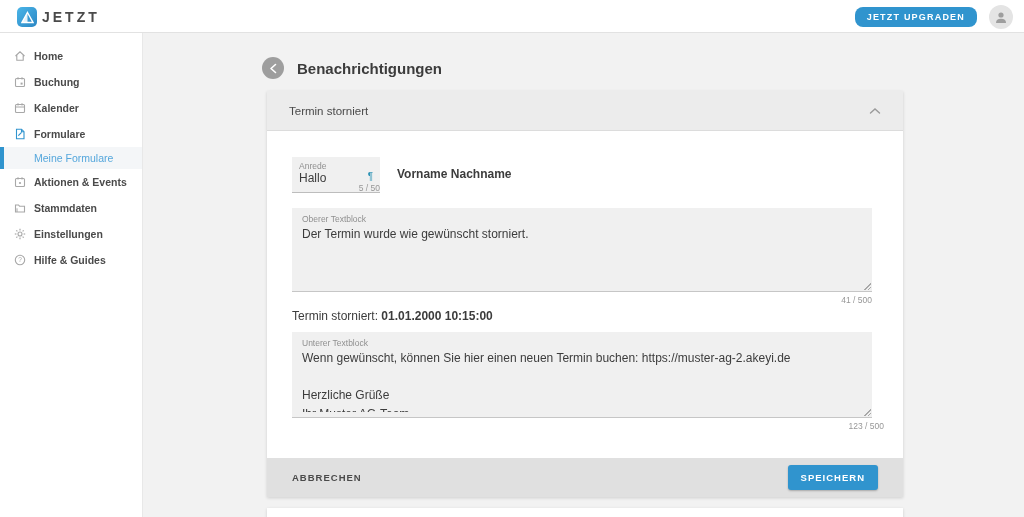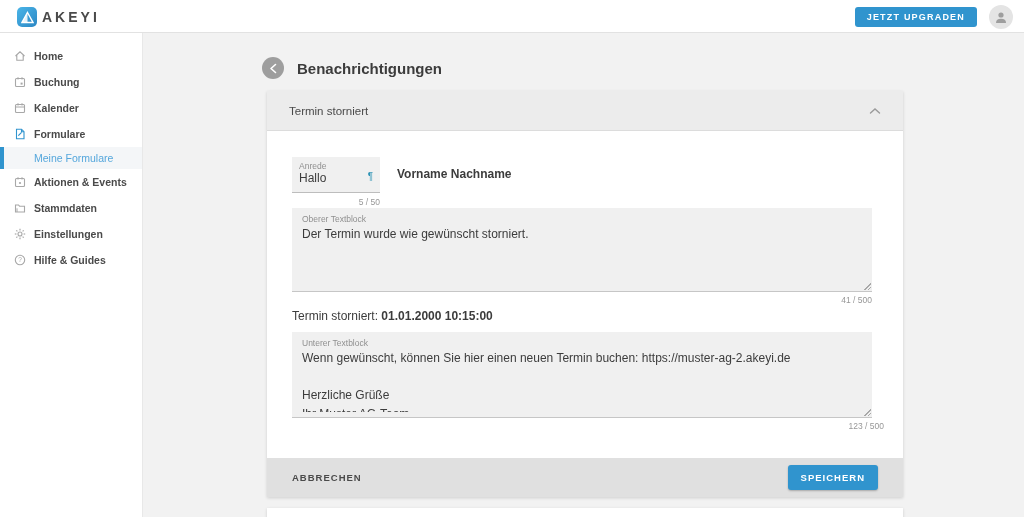--- a/index.html
+++ b/index.html
@@ -10,21 +10,21 @@
   
   .topbar { position:absolute; left:0; top:0; width:1024px; height:33px;
     background:#ffffff; border-bottom:1px solid #e2e2e2; z-index:30; }
   .logo-mark { position:absolute; left:17px; top:7px; width:20px; height:20px;
     border-radius:5px; background:linear-gradient(135deg,#4ab5e8,#2b87c4);
     display:flex; align-items:center; justify-content:center; }
   .brand { position:absolute; left:42px; top:9px; font-size:14px; font-weight:bold;
     letter-spacing:3px; color:#4a4a4a; }
   .upgrade-btn { position:absolute; right:47px; top:7px; height:20px;
     background:#3094ce; color:#ffffff; font-size:9px; font-weight:bold;
-    letter-spacing:1.2px; border:none; border-radius:3px; padding:0 12px;
+    letter-spacing:1.2px; border:none; border-radius:8px; padding:0 12px;
     cursor:pointer; font-family:"Liberation Sans", sans-serif; }
   .avatar { position:absolute; right:11px; top:5px; width:24px; height:24px;
     border-radius:50%; background:#e4e4e4; display:flex; align-items:center;
     justify-content:center; overflow:hidden; cursor:pointer; }
 
   
   .sidebar { position:absolute; left:0; top:33px; width:143px; height:484px;
     background:#ffffff; border-right:1px solid #e8e8e8; z-index:20; padding-top:10px; }
   .side-item { position:relative; display:flex; align-items:center; height:26px;
     padding-left:14px; cursor:pointer; }
@@ -54,21 +54,21 @@
   .card-body { position:relative; height:327px; background:#ffffff; }
 
   .anrede-field { position:absolute; left:25px; top:26px; width:88px; height:36px;
     background:#f0f0f0; border-bottom:1px solid #bdbdbd; padding:4px 7px 11px 7px;
     cursor:text; }
   .anrede-field .flabel { font-size:8.5px; color:#8f8f8f; }
   .anrede-row { display:flex; justify-content:space-between; }
   .anrede-row .fval { font-size:12px; color:#3c3c3c; }
   .pilcrow { font-size:10px; color:#2e93b5; cursor:pointer; }
   .counter { font-size:8.5px; color:#979797; text-align:right; position:absolute; }
-  .c-anrede { left:25px; top:66px; width:88px; }
+  .c-anrede { left:25px; top:52px; width:88px; }
   .recipient { position:absolute; left:130px; top:36px; font-size:12px;
     font-weight:bold; color:#3c3c3c; }
 
   .ta-wrap { position:absolute; left:25px; width:580px; background:#f0f0f0;
     border-bottom:1px solid #c6c6c6; }
   .ta-wrap .flabel { font-size:8.5px; color:#8f8f8f; padding:6px 10px 0 10px; }
   .ta-wrap textarea { display:block; width:100%; border:none; background:transparent;
     resize:none; outline:none; font-family:"Liberation Sans", sans-serif;
     font-size:12px; color:#3c3c3c; line-height:1.55; padding:1px 10px 4px 10px;
     overflow:hidden; }
@@ -103,21 +103,21 @@
 
 <div class="stage">
 
   <header class="topbar">
     <div class="logo-mark">
       <svg width="13" height="13" viewBox="0 0 13 13">
         <path d="M6.5 1.5 L12 11.5 L1 11.5 Z" fill="none" stroke="#ffffff" stroke-width="1.4"></path>
         <path d="M6.5 1.5 L6.5 11.5 L1 11.5 Z" fill="#ffffff" opacity="0.85"></path>
       </svg>
     </div>
-    <div class="brand">AKEYI</div>
+    <div class="brand">JETZT</div>
     <button class="upgrade-btn">JETZT UPGRADEN</button>
     <div class="avatar">
       <svg width="14" height="14" viewBox="0 0 14 14">
         <circle cx="7" cy="5" r="2.6" fill="#9e9e9e"></circle>
         <path d="M2 13 Q2 8.8 7 8.8 Q12 8.8 12 13 Z" fill="#9e9e9e"></path>
       </svg>
     </div>
   </header>
 
   <nav class="sidebar">

